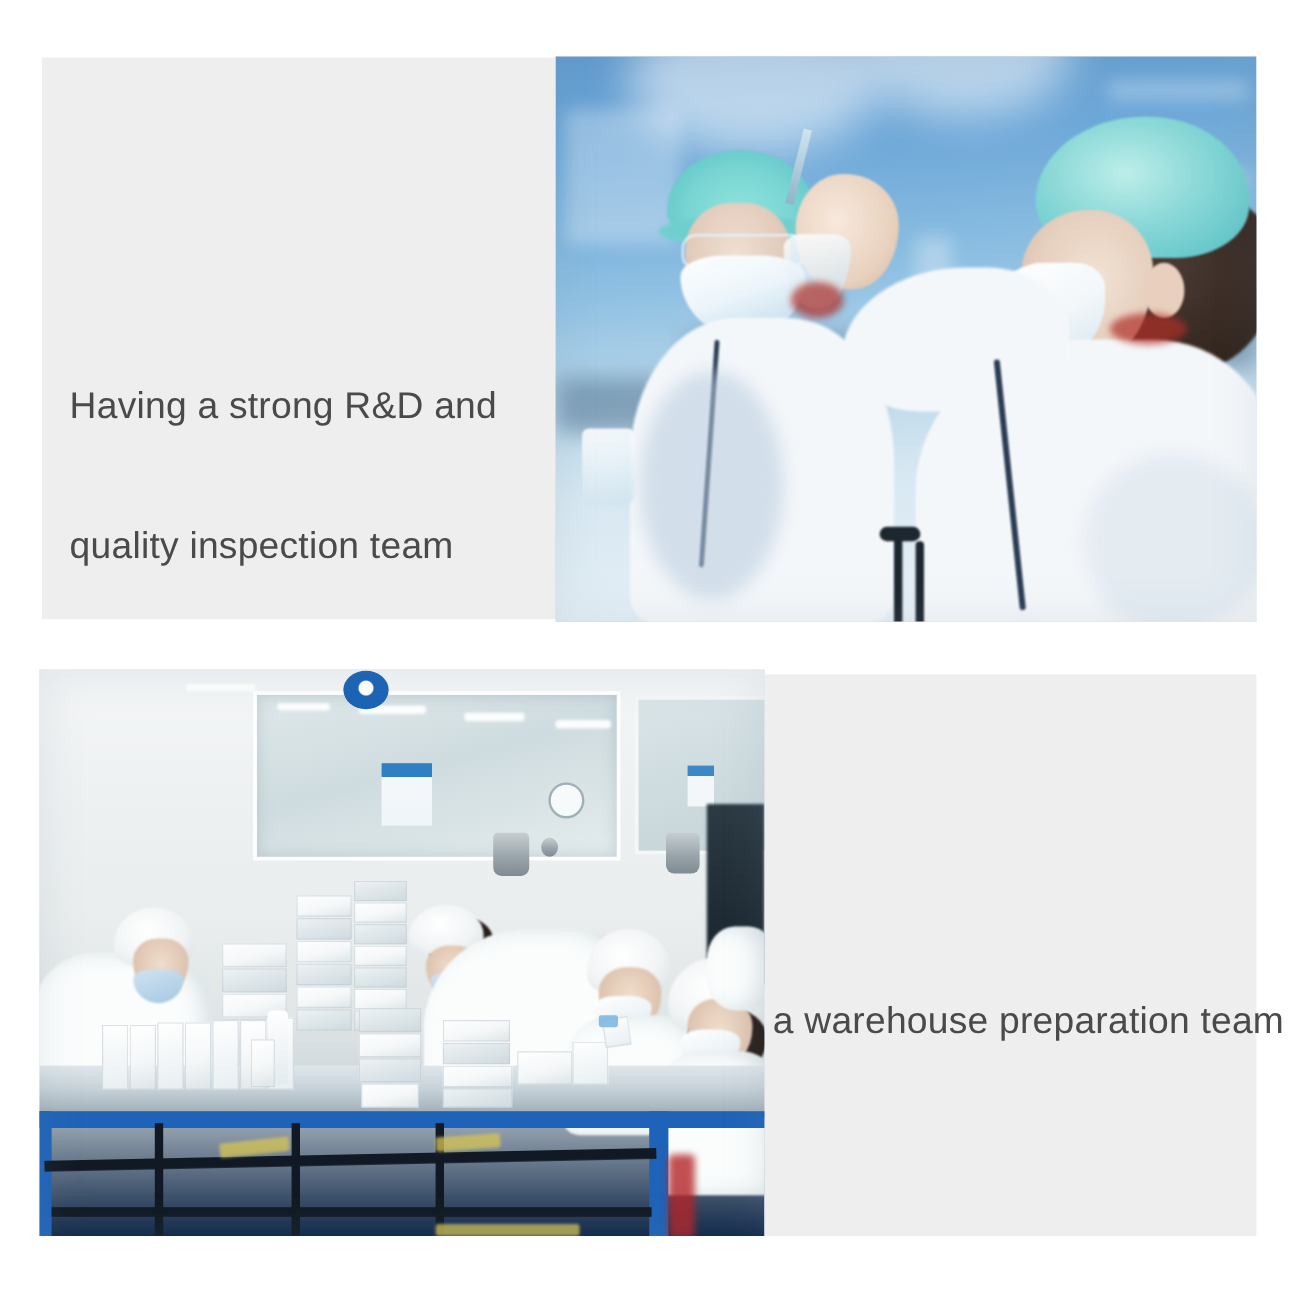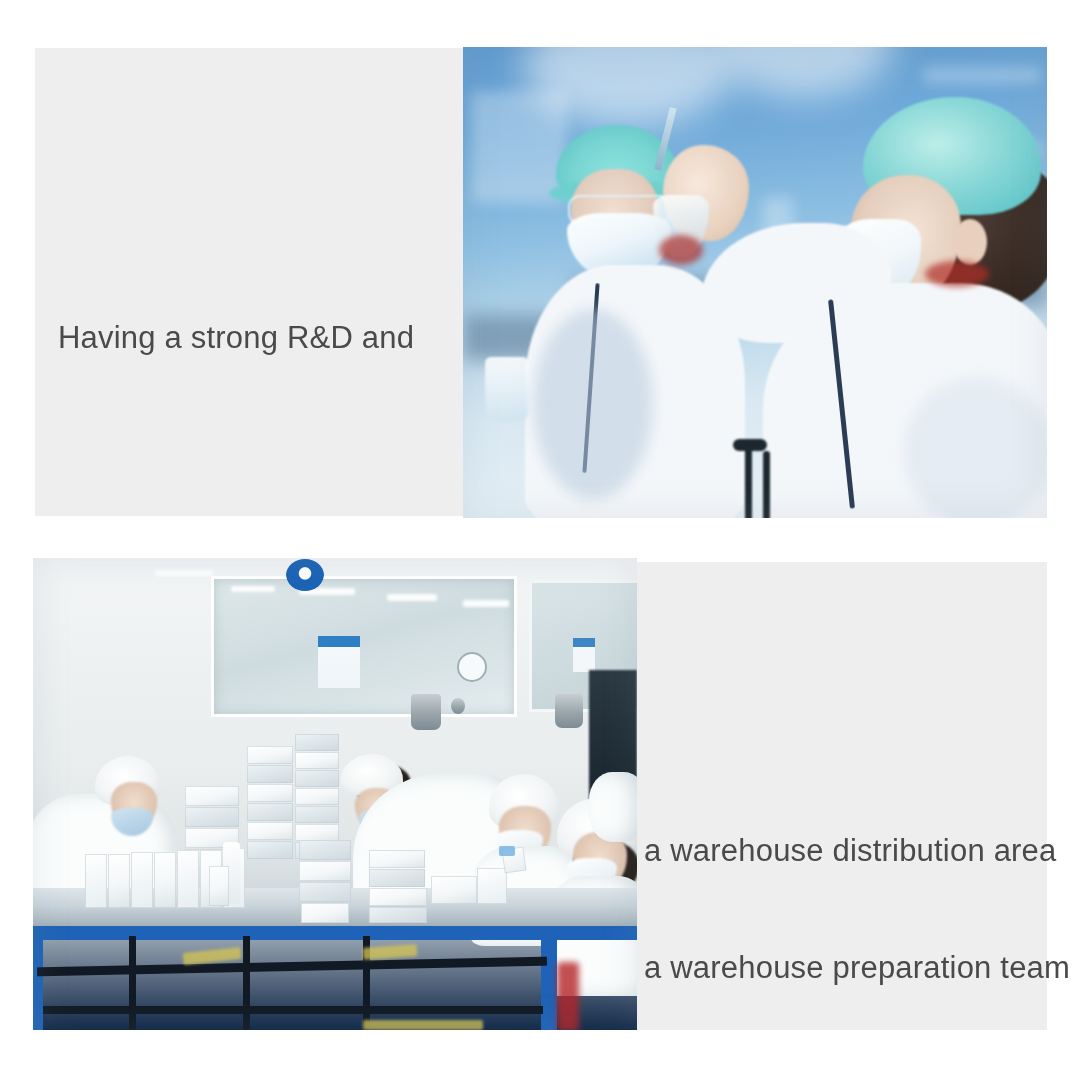--- a/index.html
+++ b/index.html
@@ -203,20 +203,21 @@
 </style>
 </head>
 <body>
 
 <div class="stage">
 
   <div class="panel" id="panel-top" style="left:35px;top:48px;width:429px;height:468px;"></div>
 
   <div class="caption" id="caption-top" style="left:58px;top:240px;width:400px;">
     <div>Having a strong R&amp;D and</div>
+    <div>quality inspection team</div>
   </div>
 
   <div class="photo" id="photo-lab">
     <div class="lab-bg"></div>
 
     <div class="lab-glow" style="left:60px;top:-40px;width:210px;height:120px;"></div>
     <div class="lab-glow" style="left:250px;top:-60px;width:180px;height:110px;"></div>
     <div class="lab-shelf" style="left:460px;top:20px;width:118px;height:16px;"></div>
     <div class="lab-shelf" style="left:470px;top:96px;width:110px;height:14px;"></div>
     <div class="lab-shelf" style="left:8px;top:44px;width:96px;height:112px;"></div>
@@ -253,21 +254,20 @@
     <div class="pole" style="left:282px;top:398px;width:7px;height:78px;"></div>
     <div class="pole" style="left:300px;top:404px;width:7px;height:72px;"></div>
     <div class="pole" style="left:270px;top:392px;width:34px;height:12px;border-radius:6px;"></div>
 
     <div class="vignette"></div>
   </div>
 
   <div class="panel" id="panel-bottom" style="left:637px;top:562px;width:410px;height:468px;"></div>
 
   <div class="caption" id="caption-bottom" style="left:644px;top:753px;width:400px;">
-    <div>a warehouse distribution area</div>
     <div>a warehouse preparation team</div>
   </div>
 
   <div class="photo" id="photo-pack">
     <div class="pk-bg"></div>
     <div class="pk-wall"></div>
 
     <div class="pk-window"></div>
     <div class="pk-window2"></div>
     <div class="pk-lamp" style="left:198px;top:28px;width:44px;height:6px;"></div>

